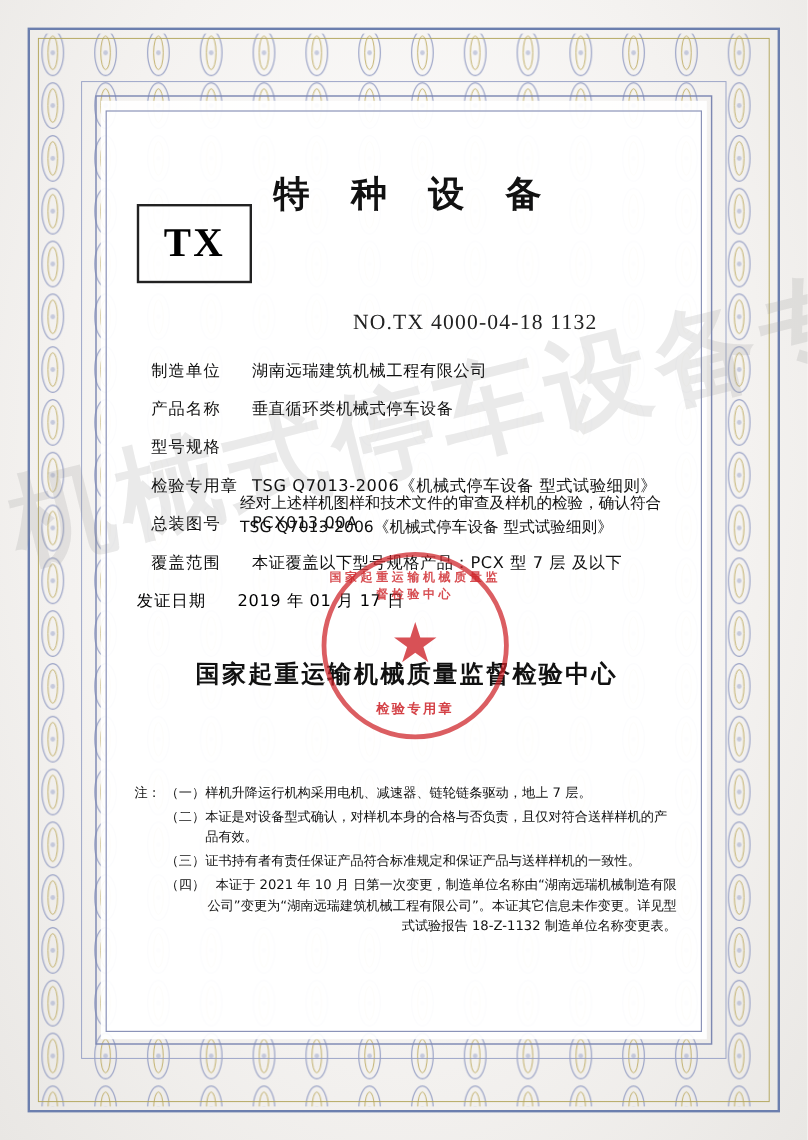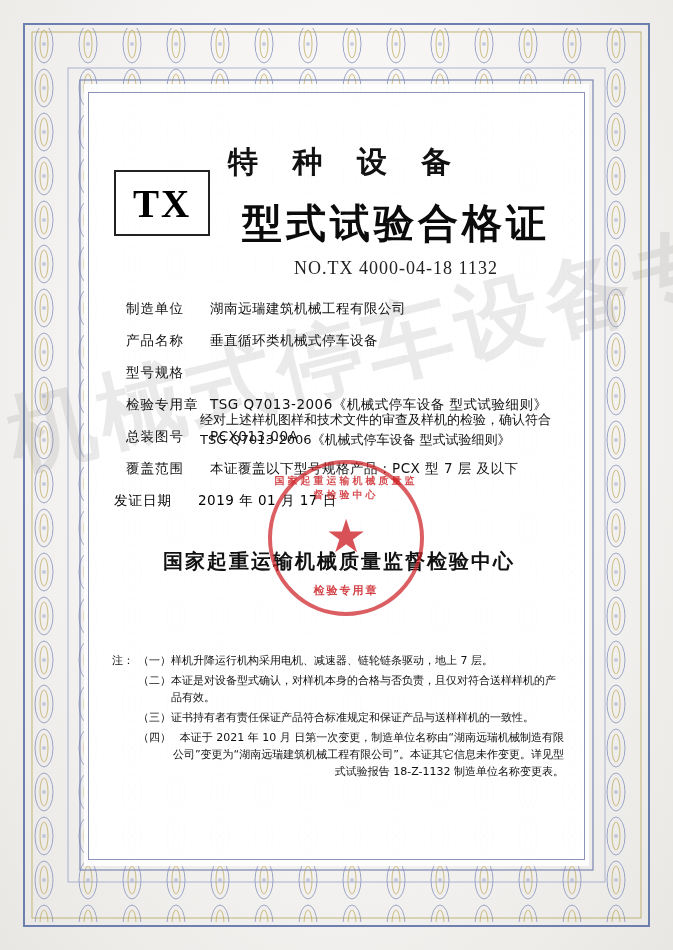--- a/index.html
+++ b/index.html
@@ -56,21 +56,21 @@
 
   .tx-box{
     position:absolute;
     left:26px;top:78px;
     width:92px;height:62px;
     border:2px solid #222;
     display:flex;align-items:center;justify-content:center;
     background:rgba(255,255,255,0.4);
   }
   .tx-box span{
-    font-size:39px;font-weight:bold;letter-spacing:2px;
+    font-size:34px;font-weight:bold;letter-spacing:2px;
     font-family:"Liberation Serif", serif;
   }
 
   .title-main{
     position:absolute;
     left:140px;top:50px;width:340px;
     text-align:left;
     font-size:30px;
     letter-spacing:12px;
     color:#111;
@@ -246,21 +246,20 @@
 
   <div class="watermark">机械式停车设备专用</div>
 
   <div class="content">
 
     <div class="tx-box">
       <span>TX</span>
     </div>
 
     <div class="title-top title-main">特 种 设 备</div>
-    <div class="title-sub">型式试验合格证</div>
     <div class="cert-no">NO.TX 4000-04-18 1132</div>
 
     <div class="fields">
       <div class="frow">
         <div class="flabel">制造单位</div>
         <div class="fvalue">湖南远瑞建筑机械工程有限公司</div>
       </div>
       <div class="frow">
         <div class="flabel">产品名称</div>
         <div class="fvalue">垂直循环类机械式停车设备</div>

